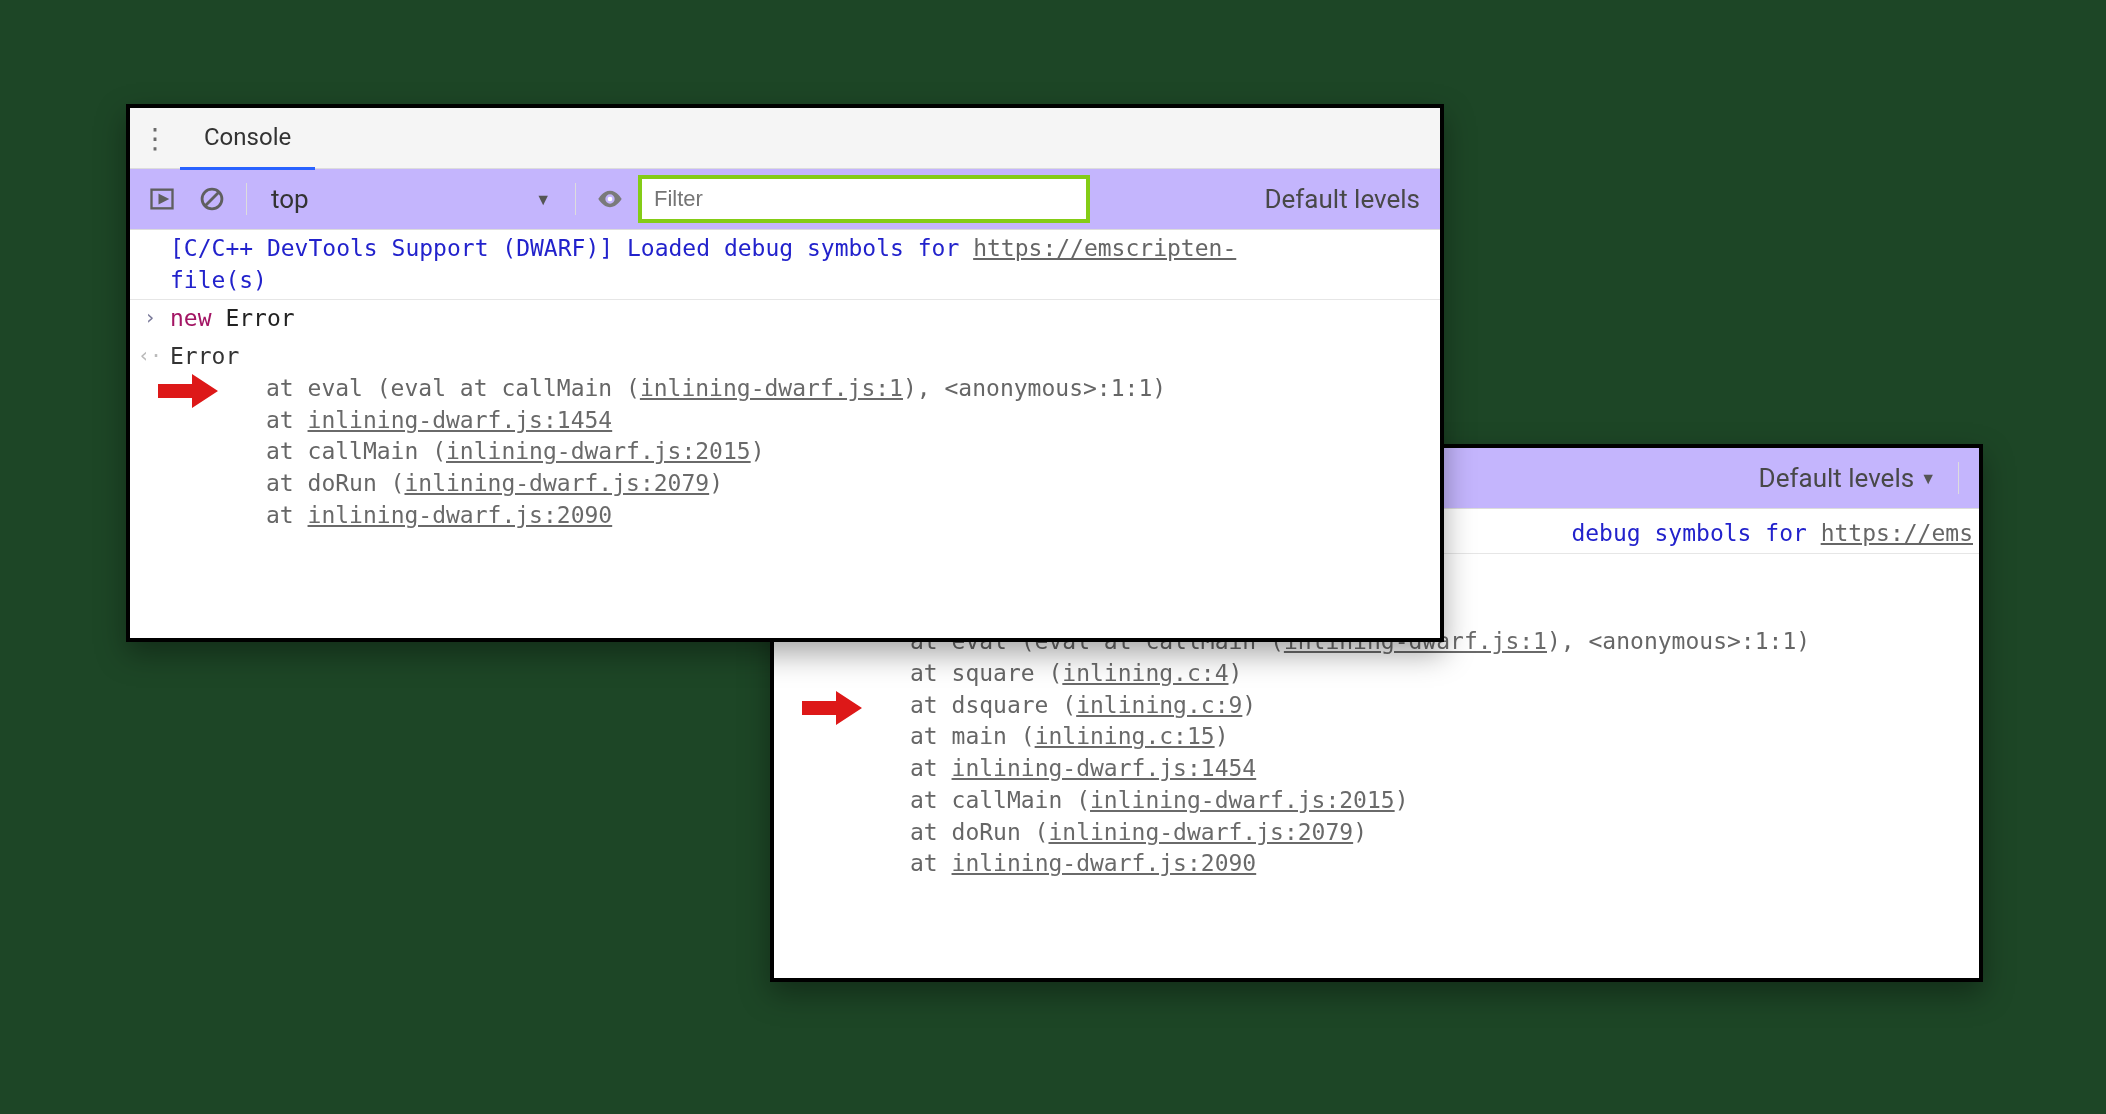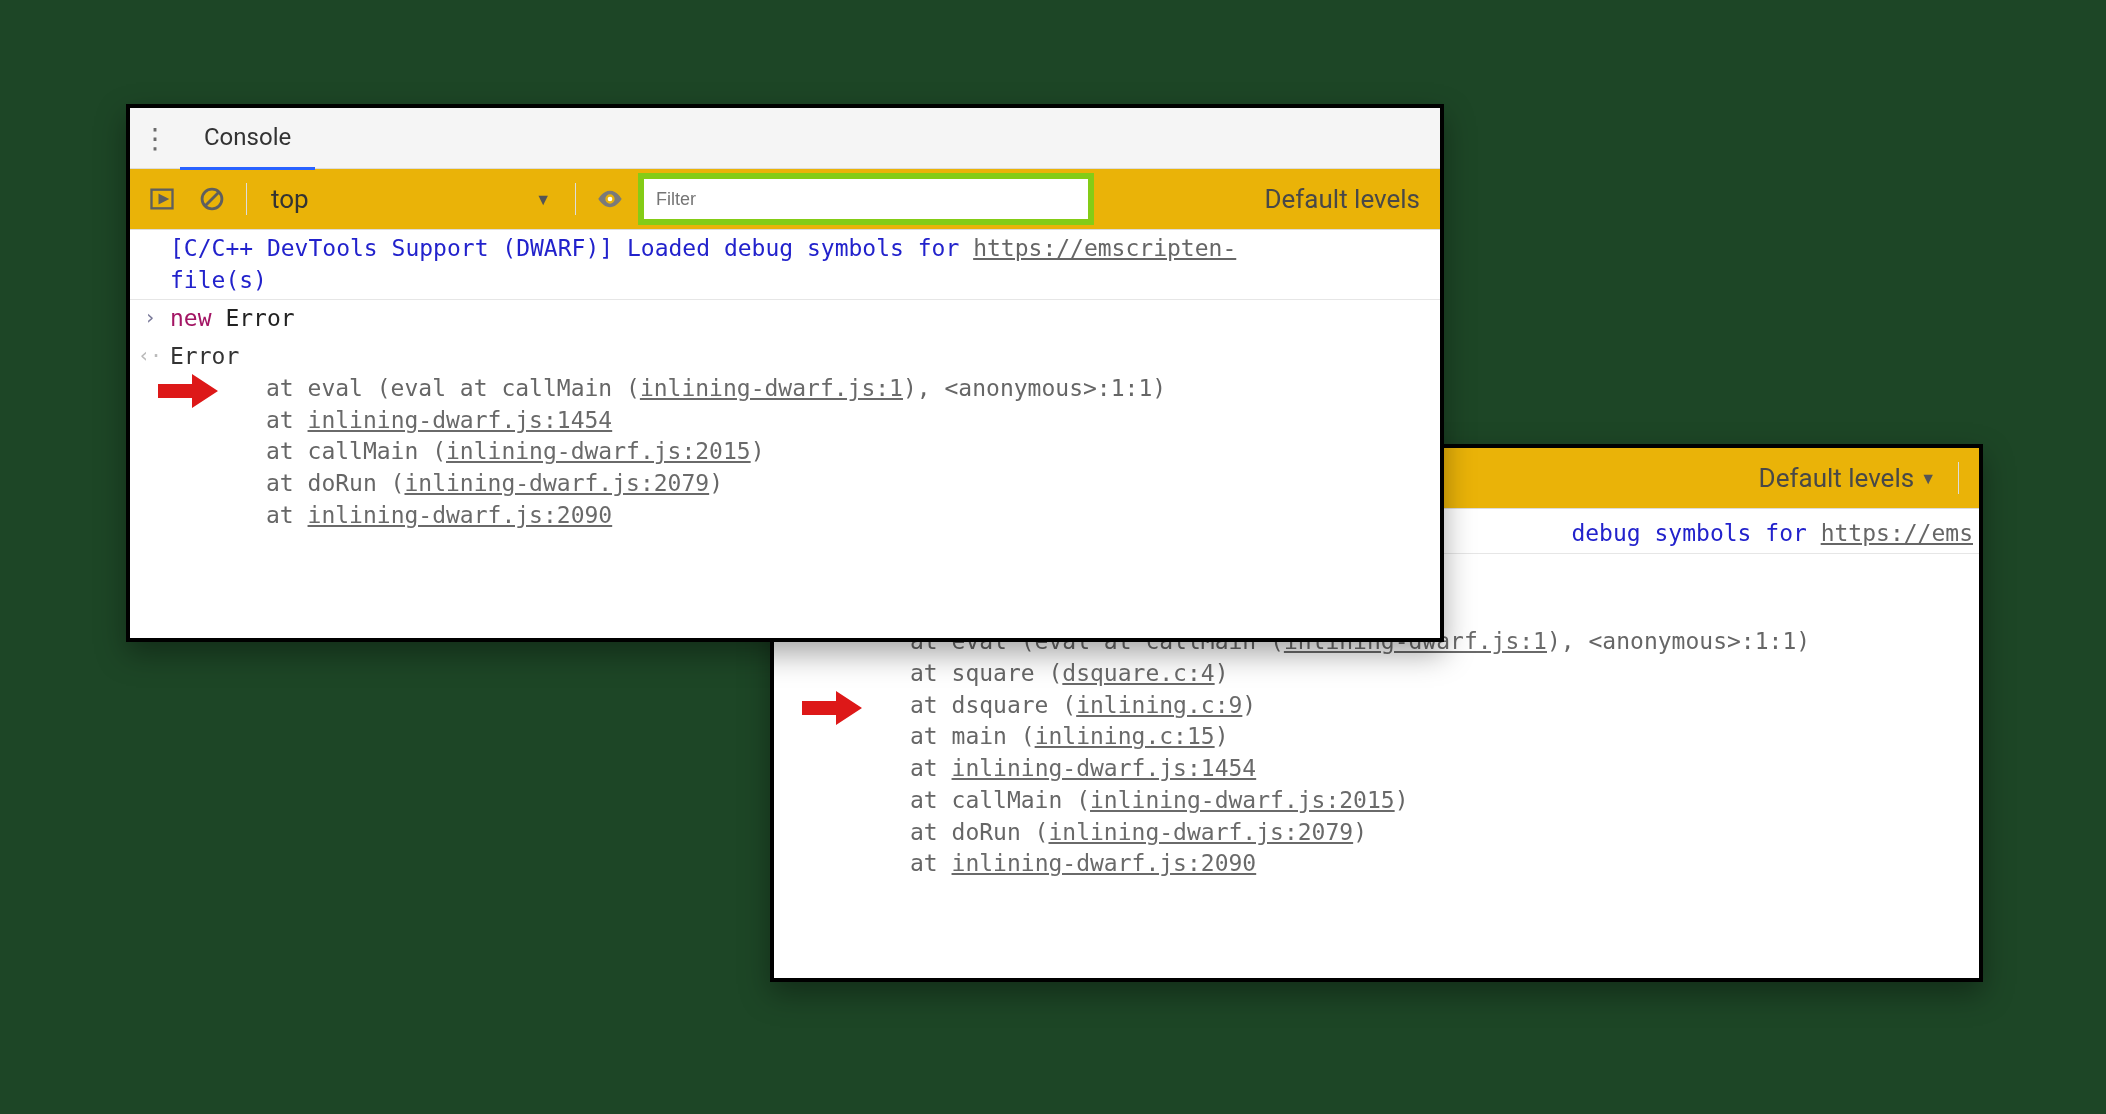--- a/index.html
+++ b/index.html
@@ -52,21 +52,21 @@
   }
 
   
   .toolbar {
     display: flex;
     align-items: center;
     height: 60px;
     border-bottom: 1px solid #dcdcdc;
     gap: 6px;
     padding: 0 10px;
-    background: #eab308;
+    background: #c4b5fd;
   }
   .tb-icon {
     width: 44px;
     height: 44px;
     display: flex;
     align-items: center;
     justify-content: center;
     color: #5f5f5f;
     font-size: 24px;
   }
@@ -81,23 +81,23 @@
     font-size: 26px;
     color: #333;
     justify-content: space-between;
   }
   .context-selector .caret { color: #555; font-size: 16px; }
   .eye-icon { color: #7a7a7a; }
   .filter-input {
     flex: 0 0 auto;
     width: 420px;
     height: 40px;
-    border: 6px solid #84cc16;
+    border: 4px solid #84cc16;
     padding: 0 12px;
-    font-size: 18px;
+    font-size: 22px;
     color: #555;
   }
   .levels {
     margin-left: auto;
     font-size: 26px;
     color: #484848;
     padding-right: 10px;
     display:flex;
     align-items: center;
     gap: 6px;
@@ -235,21 +235,21 @@
       <span class="gutter" style="color:#7a7a9a;">›</span>
       <span class="keyword">new</span>
       <span style="color:#222;">Error</span>
     </div>
 
     <div class="row" style="position:relative;">
       <span class="gutter" style="color:#bababa;">‹·</span>
       <span style="color:#333;">Error</span>
       <div class="stack-indent">
         <div class="frame"><span class="grey">at eval (eval at callMain (</span><span class="linkish">inlining-dwarf.js:1</span><span class="grey">), &lt;anonymous&gt;:1:1)</span></div>
-        <div class="frame"><span class="grey">at square (</span><span class="linkish">dsquare.c:4</span><span class="grey">)</span></div>
+        <div class="frame"><span class="grey">at square (</span><span class="linkish">inlining.c:4</span><span class="grey">)</span></div>
         <div class="frame"><span class="grey">at dsquare (</span><span class="linkish">inlining.c:9</span><span class="grey">)</span></div>
         <div class="frame"><span class="grey">at main (</span><span class="linkish">inlining.c:15</span><span class="grey">)</span></div>
         <div class="frame"><span class="grey">at </span><span class="linkish">inlining-dwarf.js:1454</span></div>
         <div class="frame"><span class="grey">at callMain (</span><span class="linkish">inlining-dwarf.js:2015</span><span class="grey">)</span></div>
         <div class="frame"><span class="grey">at doRun (</span><span class="linkish">inlining-dwarf.js:2079</span><span class="grey">)</span></div>
         <div class="frame"><span class="grey">at </span><span class="linkish">inlining-dwarf.js:2090</span></div>
       </div>
       <div class="bigarrow" style="left:28px; top:100px;">
         <svg viewBox="0 0 60 34">
             <polygon points="0,10 34,10 34,0 60,17 34,34 34,24 0,24" fill="#dd1818"></polygon>

